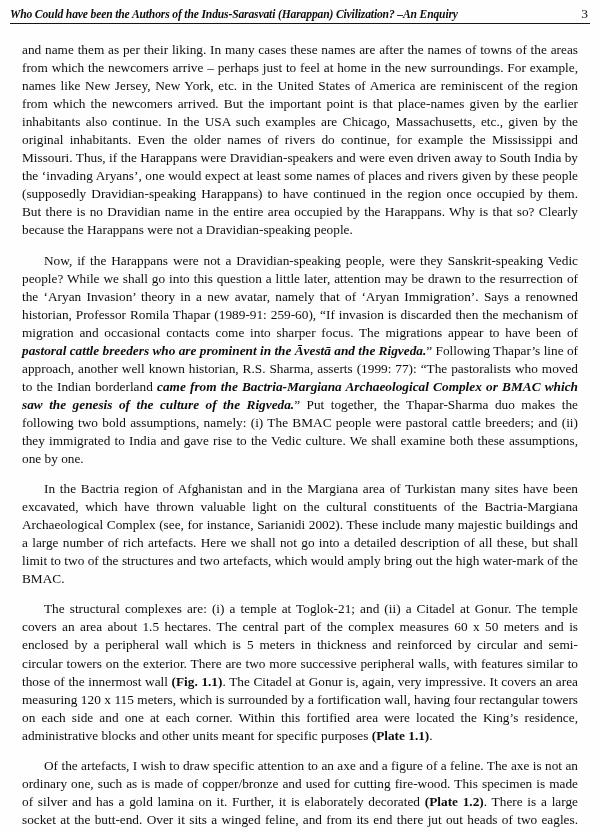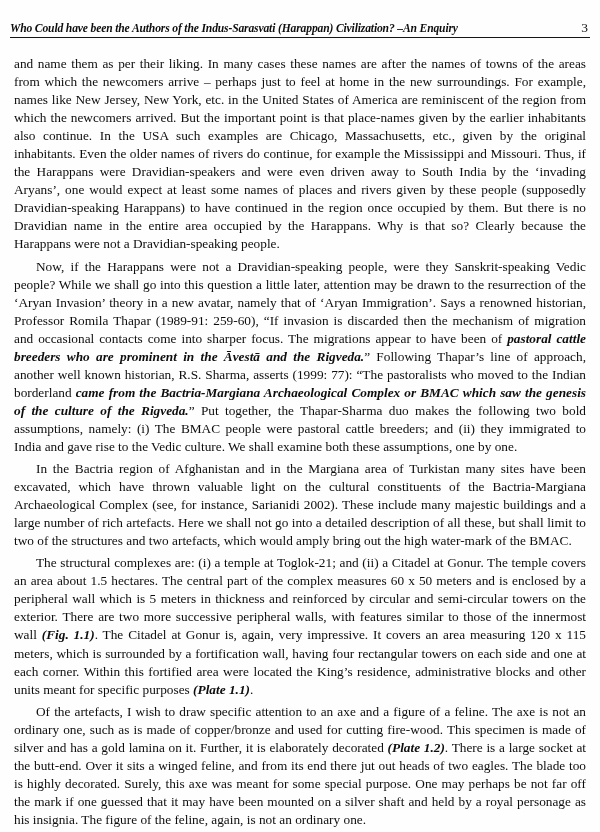--- a/index.html
+++ b/index.html
@@ -12,21 +12,21 @@
     height: 832px;
     overflow: hidden;
     font-family: "Liberation Serif", "DejaVu Serif", serif;
     color: #0d0d0d;
   }
   .page {
     position: relative;
     width: 600px;
     height: 832px;
     box-sizing: border-box;
-    padding: 16px 10px;
+    padding: 2px 10px;
     background: #fefefe;
   }
 
   
   .running-head {
     display: flex;
     align-items: baseline;
     justify-content: space-between;
     padding-top: 4px;
     padding-bottom: 1px;
@@ -54,33 +54,32 @@
   
   .body-text {
     margin-top: 17px;
     font-size: 13.3px;
     line-height: 18.05px;
     text-align: justify;
     text-justify: inter-word;
     hyphens: none;
   }
   .body-text p {
-    margin: 4px;
+    margin: 12px;
     text-indent: 0;
   }
   .body-text p.indent {
     text-indent: 22px;
   }
   .bi {
     font-weight: 700;
     font-style: italic;
   }
   .b {
     font-weight: 700;
-    font-style: italic;
   }
   .i {
   }
 </style>
 </head>
 <body>
 
 <div class="page">
 
   <div class="running-head">

